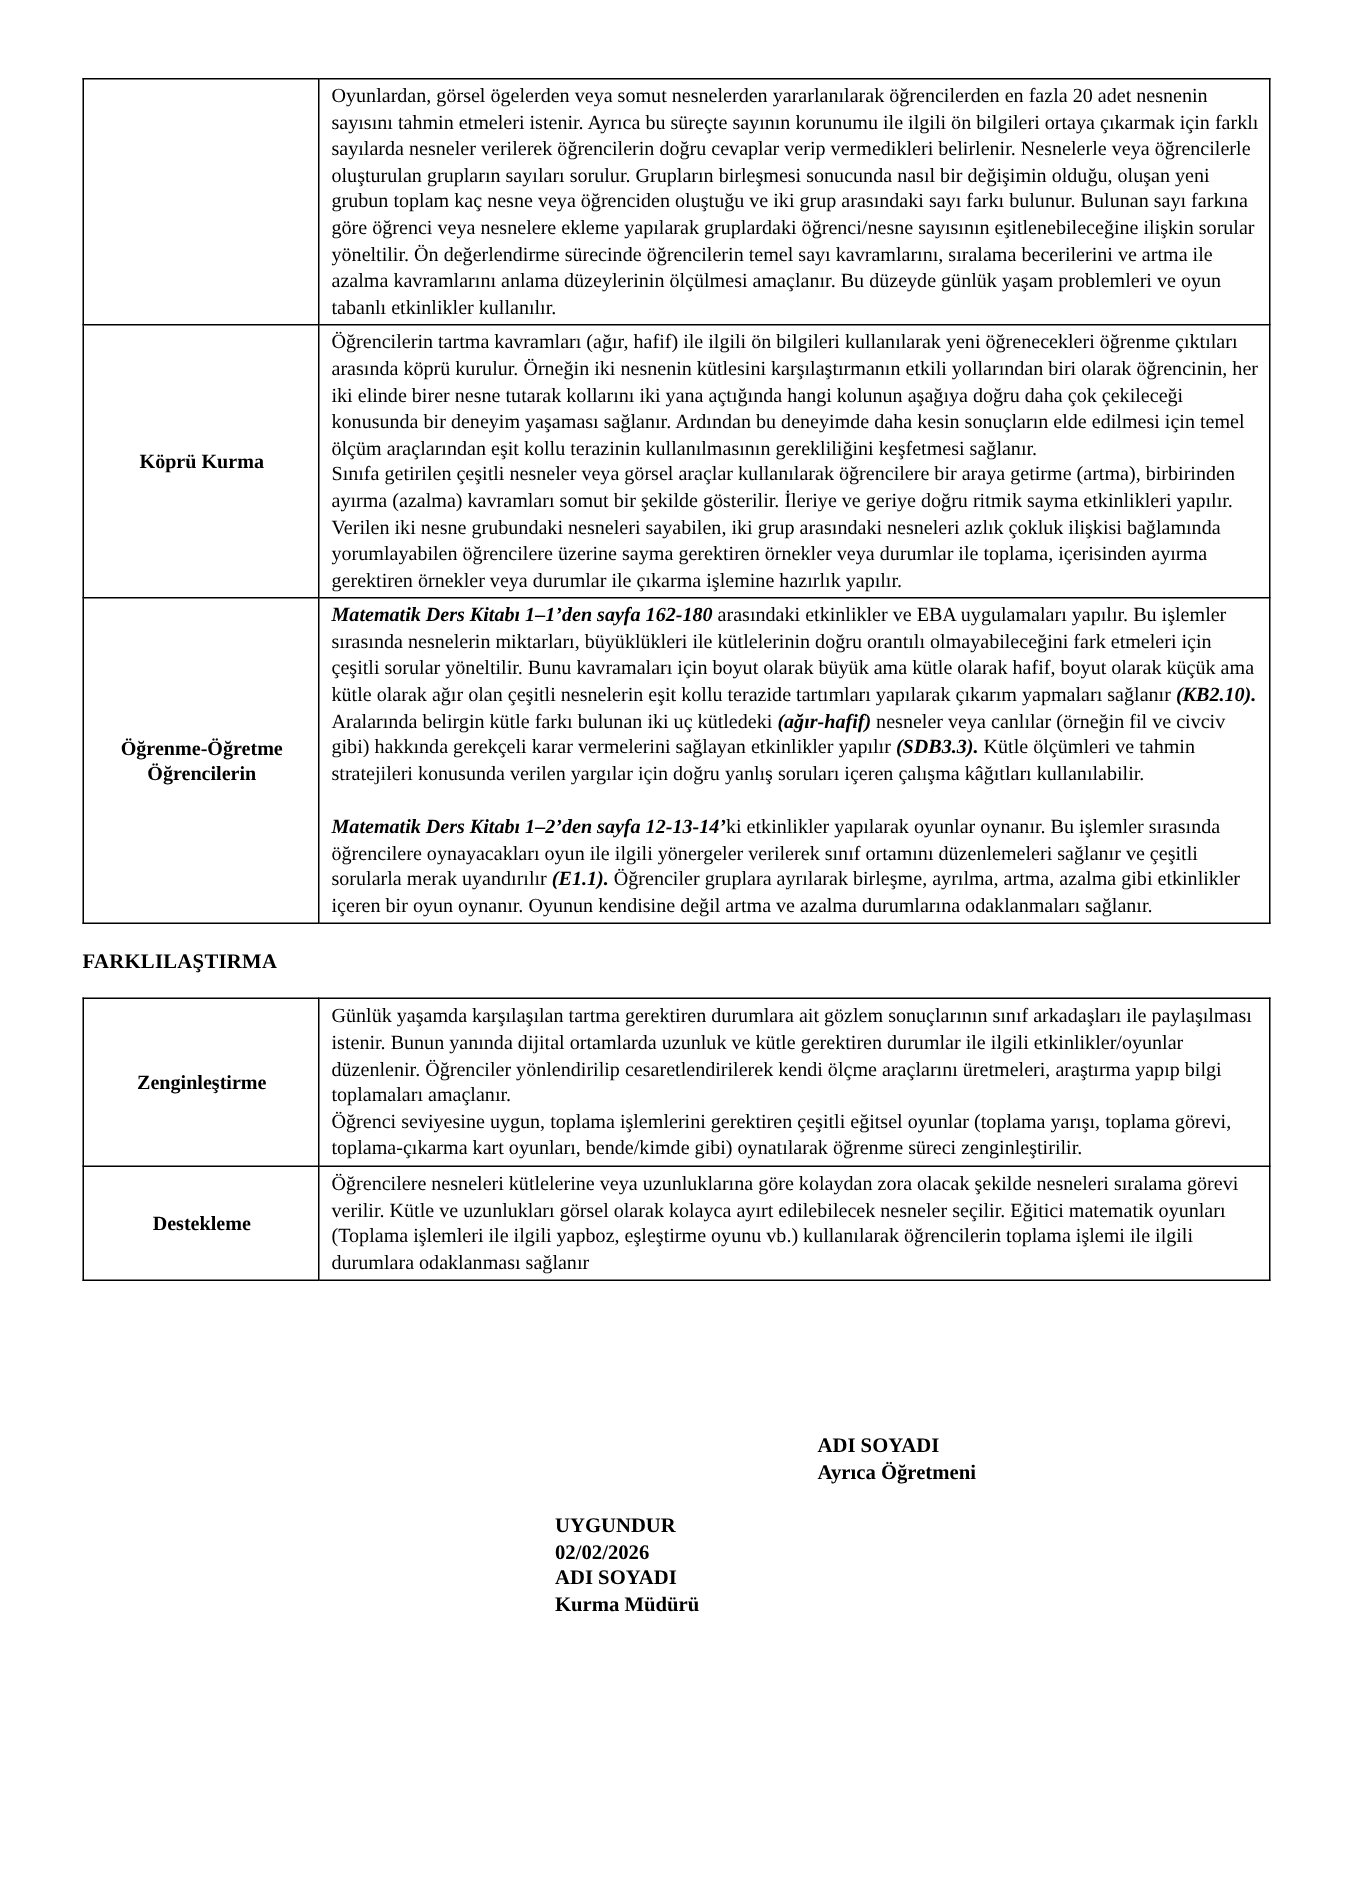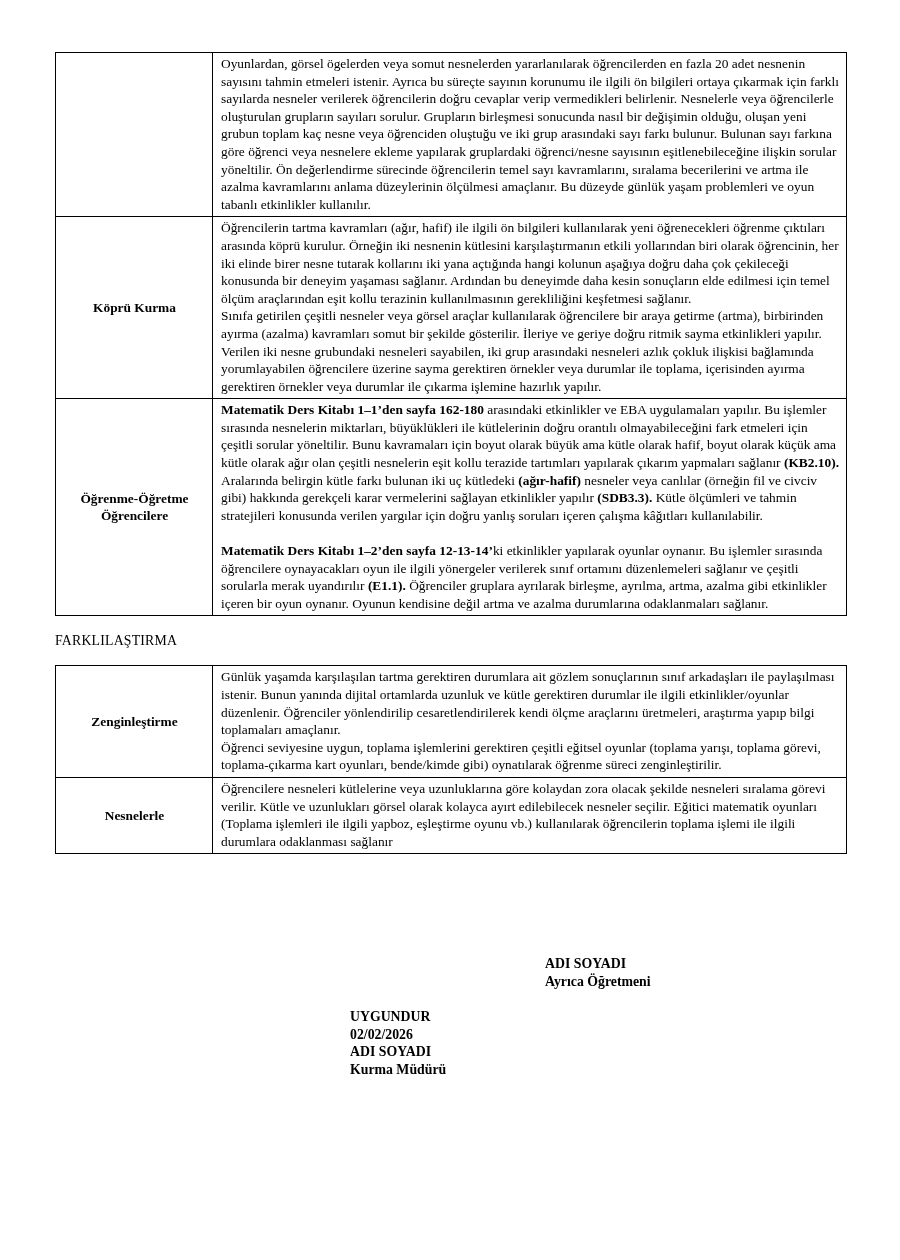--- a/index.html
+++ b/index.html
@@ -36,38 +36,38 @@
     text-align: center;
   }
   .content-cell {
     font-size: 13.4px;
     line-height: 17.6px;
     vertical-align: top;
     padding: 2px 7px 3px 8px;
     box-sizing: border-box;
   }
   .para { margin: 0; }
-  .para b { font-weight: bold; }
+  .para b { font-weight: bold; font-style: italic; }
   .tbl-first { margin-top: 52px; }
   .section-heading {
     font-size: 13.8px;
-    font-weight: normal;
+    font-weight: bold;
     margin: 17px 0 0 55px;
     letter-spacing: 0.2px;
   }
   .tbl-second { margin-top: 16px; }
   .sig-block {
     position: absolute;
     font-weight: bold;
     font-size: 13.8px;
     line-height: 17.6px;
     white-space: nowrap;
   }
   .sig-teacher { top: 955px; left: 545px; width: 200px; }
-  .sig-approval { top: 1008px; left: 350px; width: 200px; }
+  .sig-approval { top: 1008px; left: 370px; width: 200px; }
 </style>
 </head>
 <body>
 
 <div class="page">
 
   <table class="doc-table tbl-first">
     <tbody>
         <tr>
           <td class="label-cell"></td>
@@ -76,21 +76,21 @@
           </td>
         </tr>
         <tr>
           <td class="label-cell">Köprü Kurma</td>
           <td class="content-cell">
             <div class="para"><span>Öğrencilerin tartma kavramları (ağır, hafif) ile ilgili ön bilgileri kullanılarak yeni öğrenecekleri öğrenme çıktıları arasında köprü kurulur. Örneğin iki nesnenin kütlesini karşılaştırmanın etkili yollarından biri olarak öğrencinin, her iki elinde birer nesne tutarak kollarını iki yana açtığında hangi kolunun aşağıya doğru daha çok çekileceği konusunda bir deneyim yaşaması sağlanır. Ardından bu deneyimde daha kesin sonuçların elde edilmesi için temel ölçüm araçlarından eşit kollu terazinin kullanılmasının gerekliliğini keşfetmesi sağlanır.</span></div>
             <div class="para"><span>Sınıfa getirilen çeşitli nesneler veya görsel araçlar kullanılarak öğrencilere bir araya getirme (artma), birbirinden ayırma (azalma) kavramları somut bir şekilde gösterilir. İleriye ve geriye doğru ritmik sayma etkinlikleri yapılır. Verilen iki nesne grubundaki nesneleri sayabilen, iki grup arasındaki nesneleri azlık çokluk ilişkisi bağlamında yorumlayabilen öğrencilere üzerine sayma gerektiren örnekler veya durumlar ile toplama, içerisinden ayırma gerektiren örnekler veya durumlar ile çıkarma işlemine hazırlık yapılır.</span></div>
           </td>
         </tr>
         <tr>
-          <td class="label-cell">Öğrenme-Öğretme Öğrencilere</td>
+          <td class="label-cell">Öğrenme-Öğretme Öğrencilerin</td>
           <td class="content-cell">
             <div class="para"><b>Matematik Ders Kitabı 1–1’den sayfa 162-180</b><span> arasındaki etkinlikler ve EBA uygulamaları yapılır. Bu işlemler sırasında nesnelerin miktarları, büyüklükleri ile kütlelerinin doğru orantılı olmayabileceğini fark etmeleri için çeşitli sorular yöneltilir. Bunu kavramaları için boyut olarak büyük ama kütle olarak hafif, boyut olarak küçük ama kütle olarak ağır olan çeşitli nesnelerin eşit kollu terazide tartımları yapılarak çıkarım yapmaları sağlanır </span><b>(KB2.10).</b><span> Aralarında belirgin kütle farkı bulunan iki uç kütledeki </span><b>(ağır-hafif)</b><span> nesneler veya canlılar (örneğin fil ve civciv gibi) hakkında gerekçeli karar vermelerini sağlayan etkinlikler yapılır </span><b>(SDB3.3).</b><span> Kütle ölçümleri ve tahmin stratejileri konusunda verilen yargılar için doğru yanlış soruları içeren çalışma kâğıtları kullanılabilir.</span></div>
             <div class="para">&nbsp;</div>
             <div class="para"><b>Matematik Ders Kitabı 1–2’den sayfa 12-13-14’</b><span>ki etkinlikler yapılarak oyunlar oynanır. Bu işlemler sırasında öğrencilere oynayacakları oyun ile ilgili yönergeler verilerek sınıf ortamını düzenlemeleri sağlanır ve çeşitli sorularla merak uyandırılır </span><b>(E1.1).</b><span> Öğrenciler gruplara ayrılarak birleşme, ayrılma, artma, azalma gibi etkinlikler içeren bir oyun oynanır. Oyunun kendisine değil artma ve azalma durumlarına odaklanmaları sağlanır.</span></div>
           </td>
         </tr>
       </tbody>
   </table>
 
   <div class="section-heading">FARKLILAŞTIRMA</div>
@@ -98,21 +98,21 @@
   <table class="doc-table tbl-second">
     <tbody>
         <tr>
           <td class="label-cell">Zenginleştirme</td>
           <td class="content-cell">
             <div class="para"><span>Günlük yaşamda karşılaşılan tartma gerektiren durumlara ait gözlem sonuçlarının sınıf arkadaşları ile paylaşılması istenir. Bunun yanında dijital ortamlarda uzunluk ve kütle gerektiren durumlar ile ilgili etkinlikler/oyunlar düzenlenir.  Öğrenciler yönlendirilip cesaretlendirilerek kendi ölçme araçlarını üretmeleri, araştırma yapıp bilgi toplamaları amaçlanır.</span></div>
             <div class="para"><span>Öğrenci seviyesine uygun, toplama işlemlerini gerektiren çeşitli eğitsel oyunlar (toplama yarışı, toplama görevi, toplama-çıkarma kart oyunları, bende/kimde gibi) oynatılarak öğrenme süreci zenginleştirilir.</span></div>
           </td>
         </tr>
         <tr>
-          <td class="label-cell">Nesnelerle</td>
+          <td class="label-cell">Destekleme</td>
           <td class="content-cell">
             <div class="para"><span>Öğrencilere nesneleri kütlelerine veya uzunluklarına göre kolaydan zora olacak şekilde nesneleri sıralama görevi verilir. Kütle ve uzunlukları görsel olarak kolayca ayırt edilebilecek nesneler seçilir. Eğitici matematik oyunları (Toplama işlemleri ile ilgili yapboz, eşleştirme oyunu vb.) kullanılarak öğrencilerin toplama işlemi ile ilgili durumlara odaklanması sağlanır</span></div>
           </td>
         </tr>
       </tbody>
   </table>
 
   <div class="sig-block sig-teacher">
     <div>ADI SOYADI</div>
     <div>Ayrıca Öğretmeni</div>

